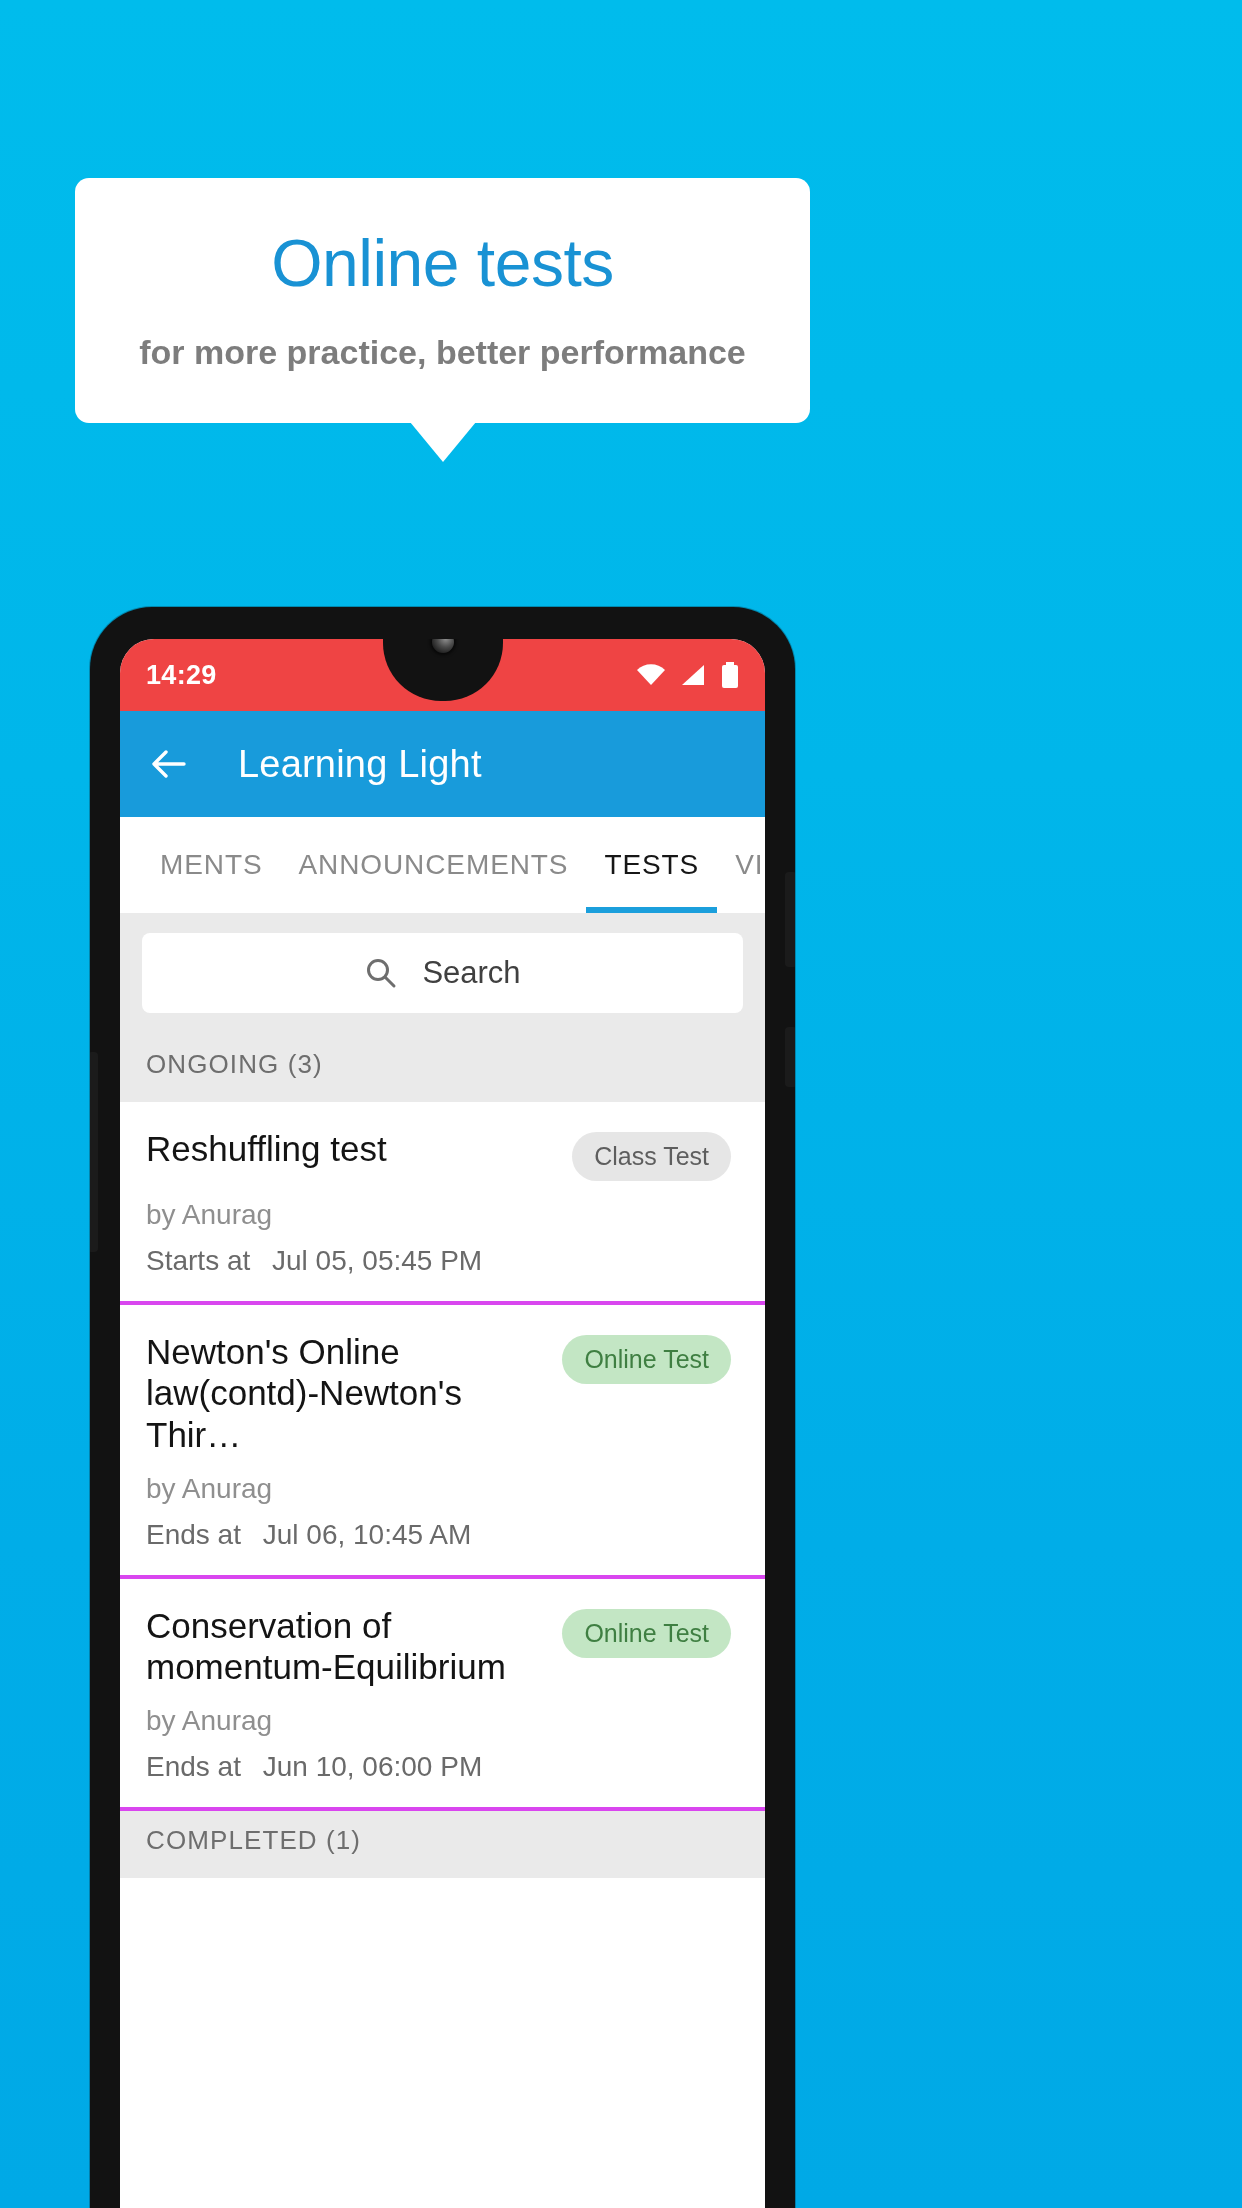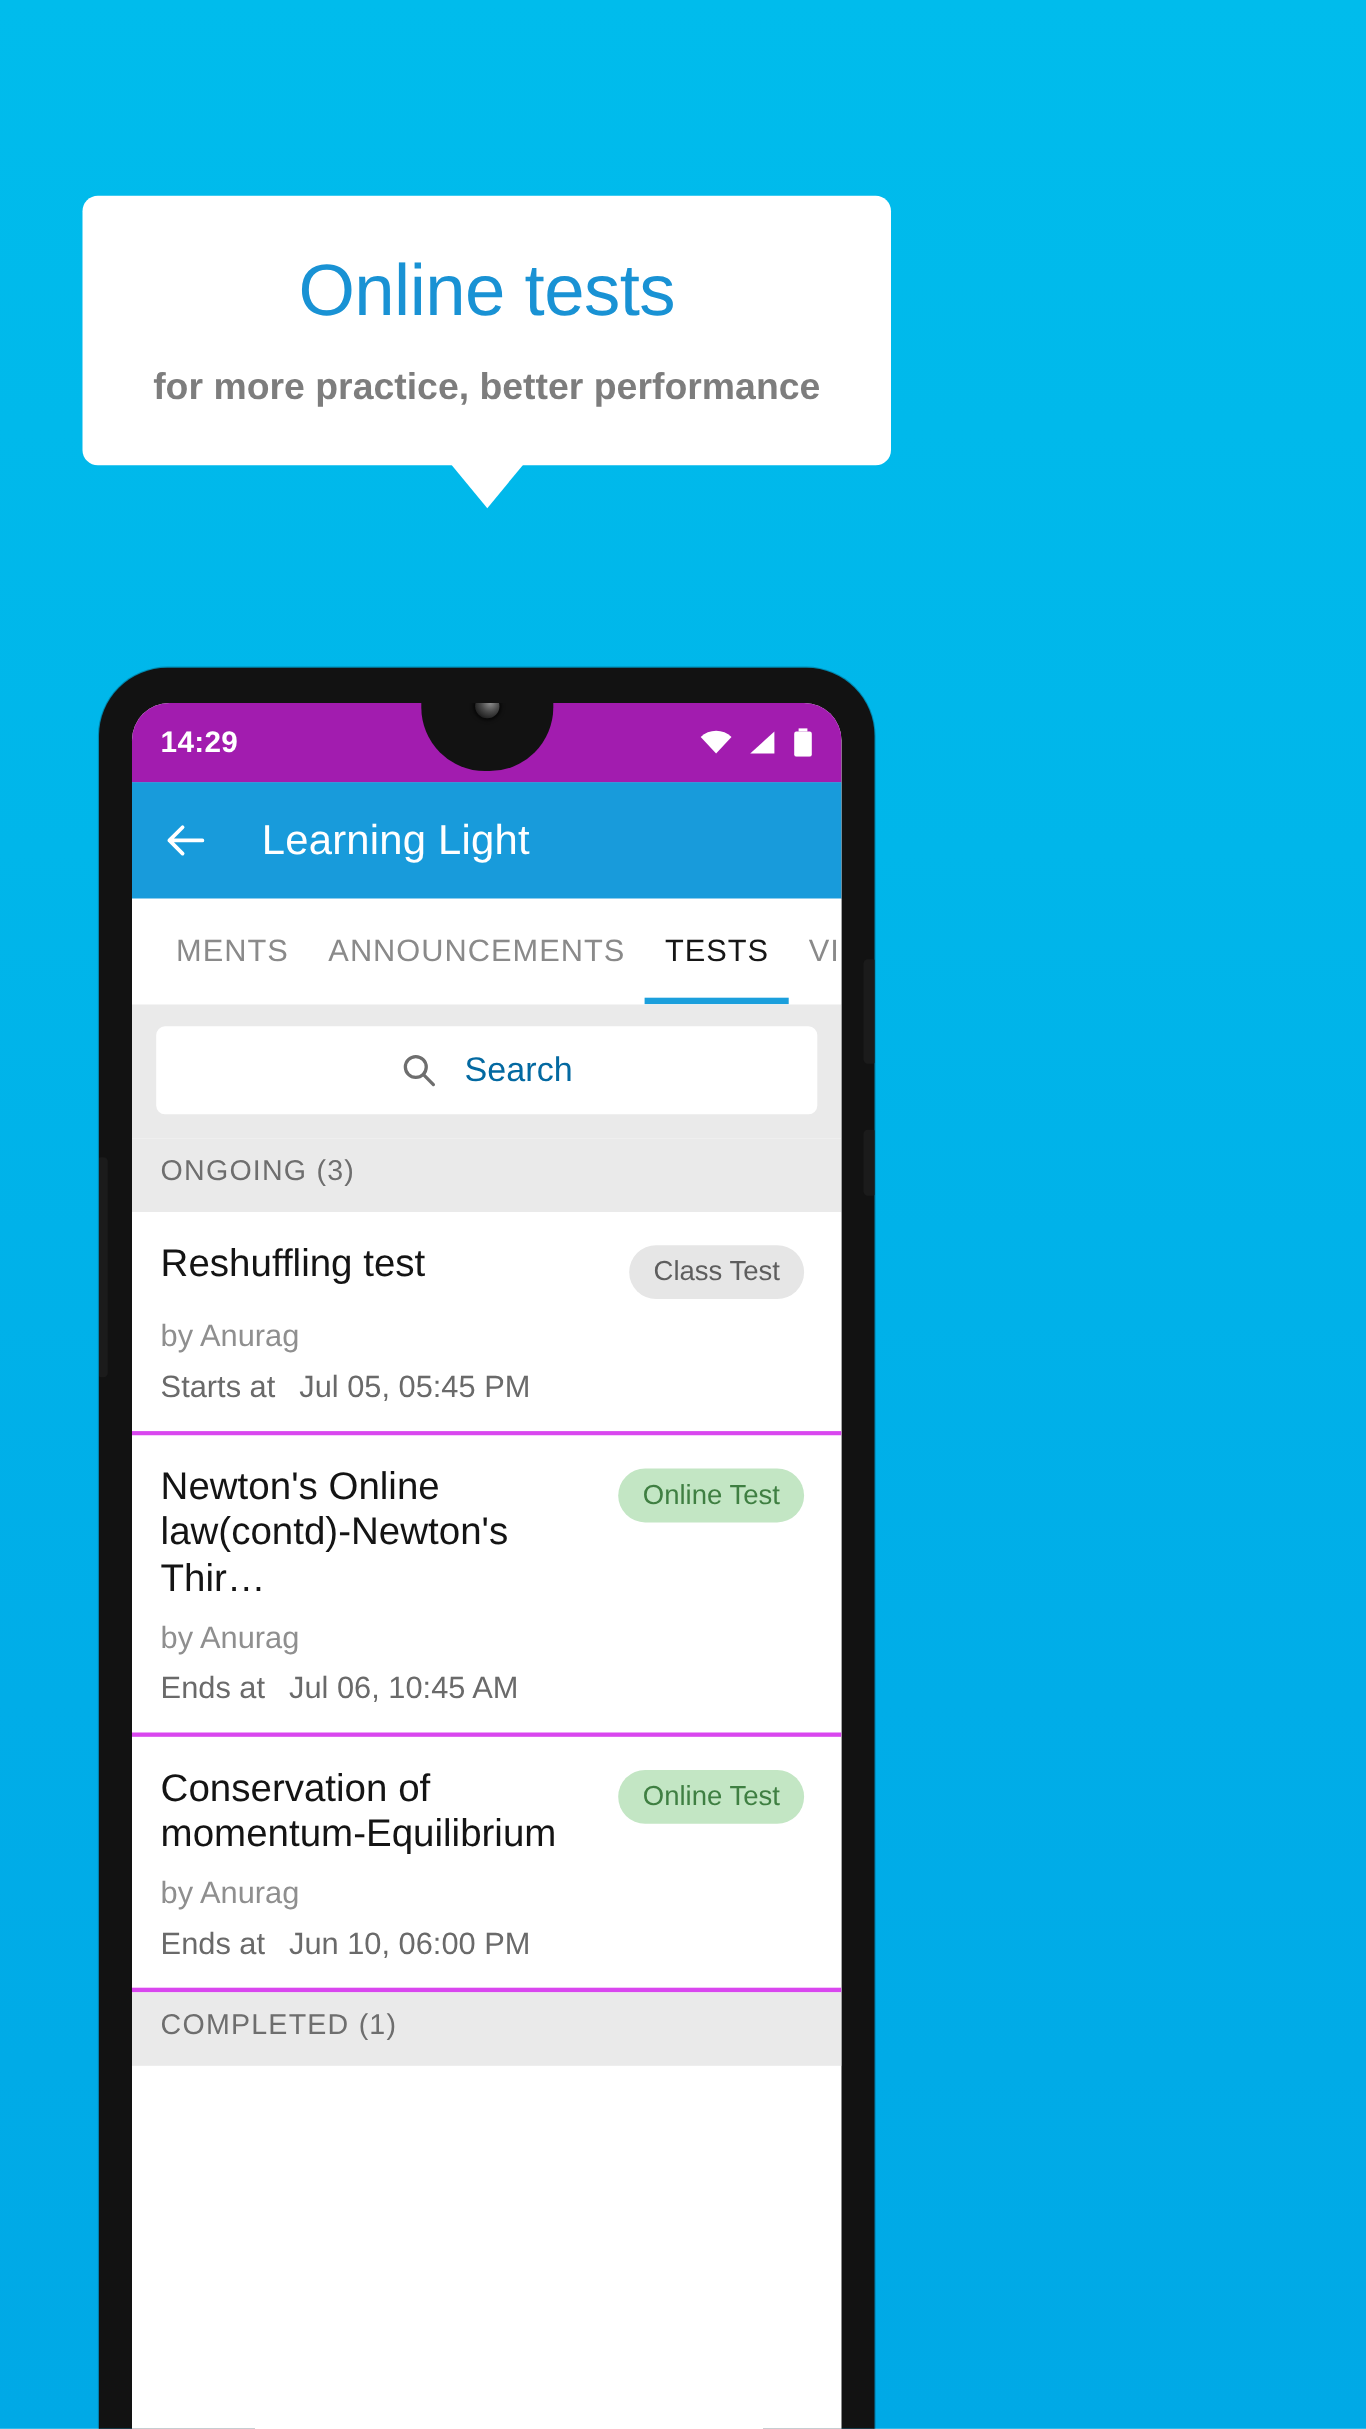--- a/index.html
+++ b/index.html
@@ -99,21 +99,21 @@
     width:22px; height:22px;
     border-radius:50%;
     background:radial-gradient(circle at 62% 36%, #8e8e8e 0%, #4a4a4a 42%, #1d1d1d 78%);
     box-shadow:0 0 3px 2px rgba(0,0,0,0.6);
   }
 
   
   #status-bar {
     position:relative;
     height:72px;
-    background:#a21caf;
+    background:#ef4444;
     display:flex;
     align-items:center;
     padding:0 26px;
     color:#ffffff;
     justify-content:center;
   }
   #status-time {
     font-size:27px;
     font-weight:700;
     letter-spacing:0.3px;
@@ -181,21 +181,21 @@
     background:#ffffff;
     border-radius:8px;
     display:flex;
     align-items:center;
     justify-content:center;
     gap:24px;
   }
   #search-icon { width:34px; height:34px; }
   #search-placeholder {
     font-size:31px;
-    color:#0369a1;
+    color:#404040;
   }
 
   
   .section-header {
     background:#EAEAEA;
     padding:14px 26px 22px 26px;
     font-size:26px;
     color:#6e6e6e;
     letter-spacing:1.1px;
   }

